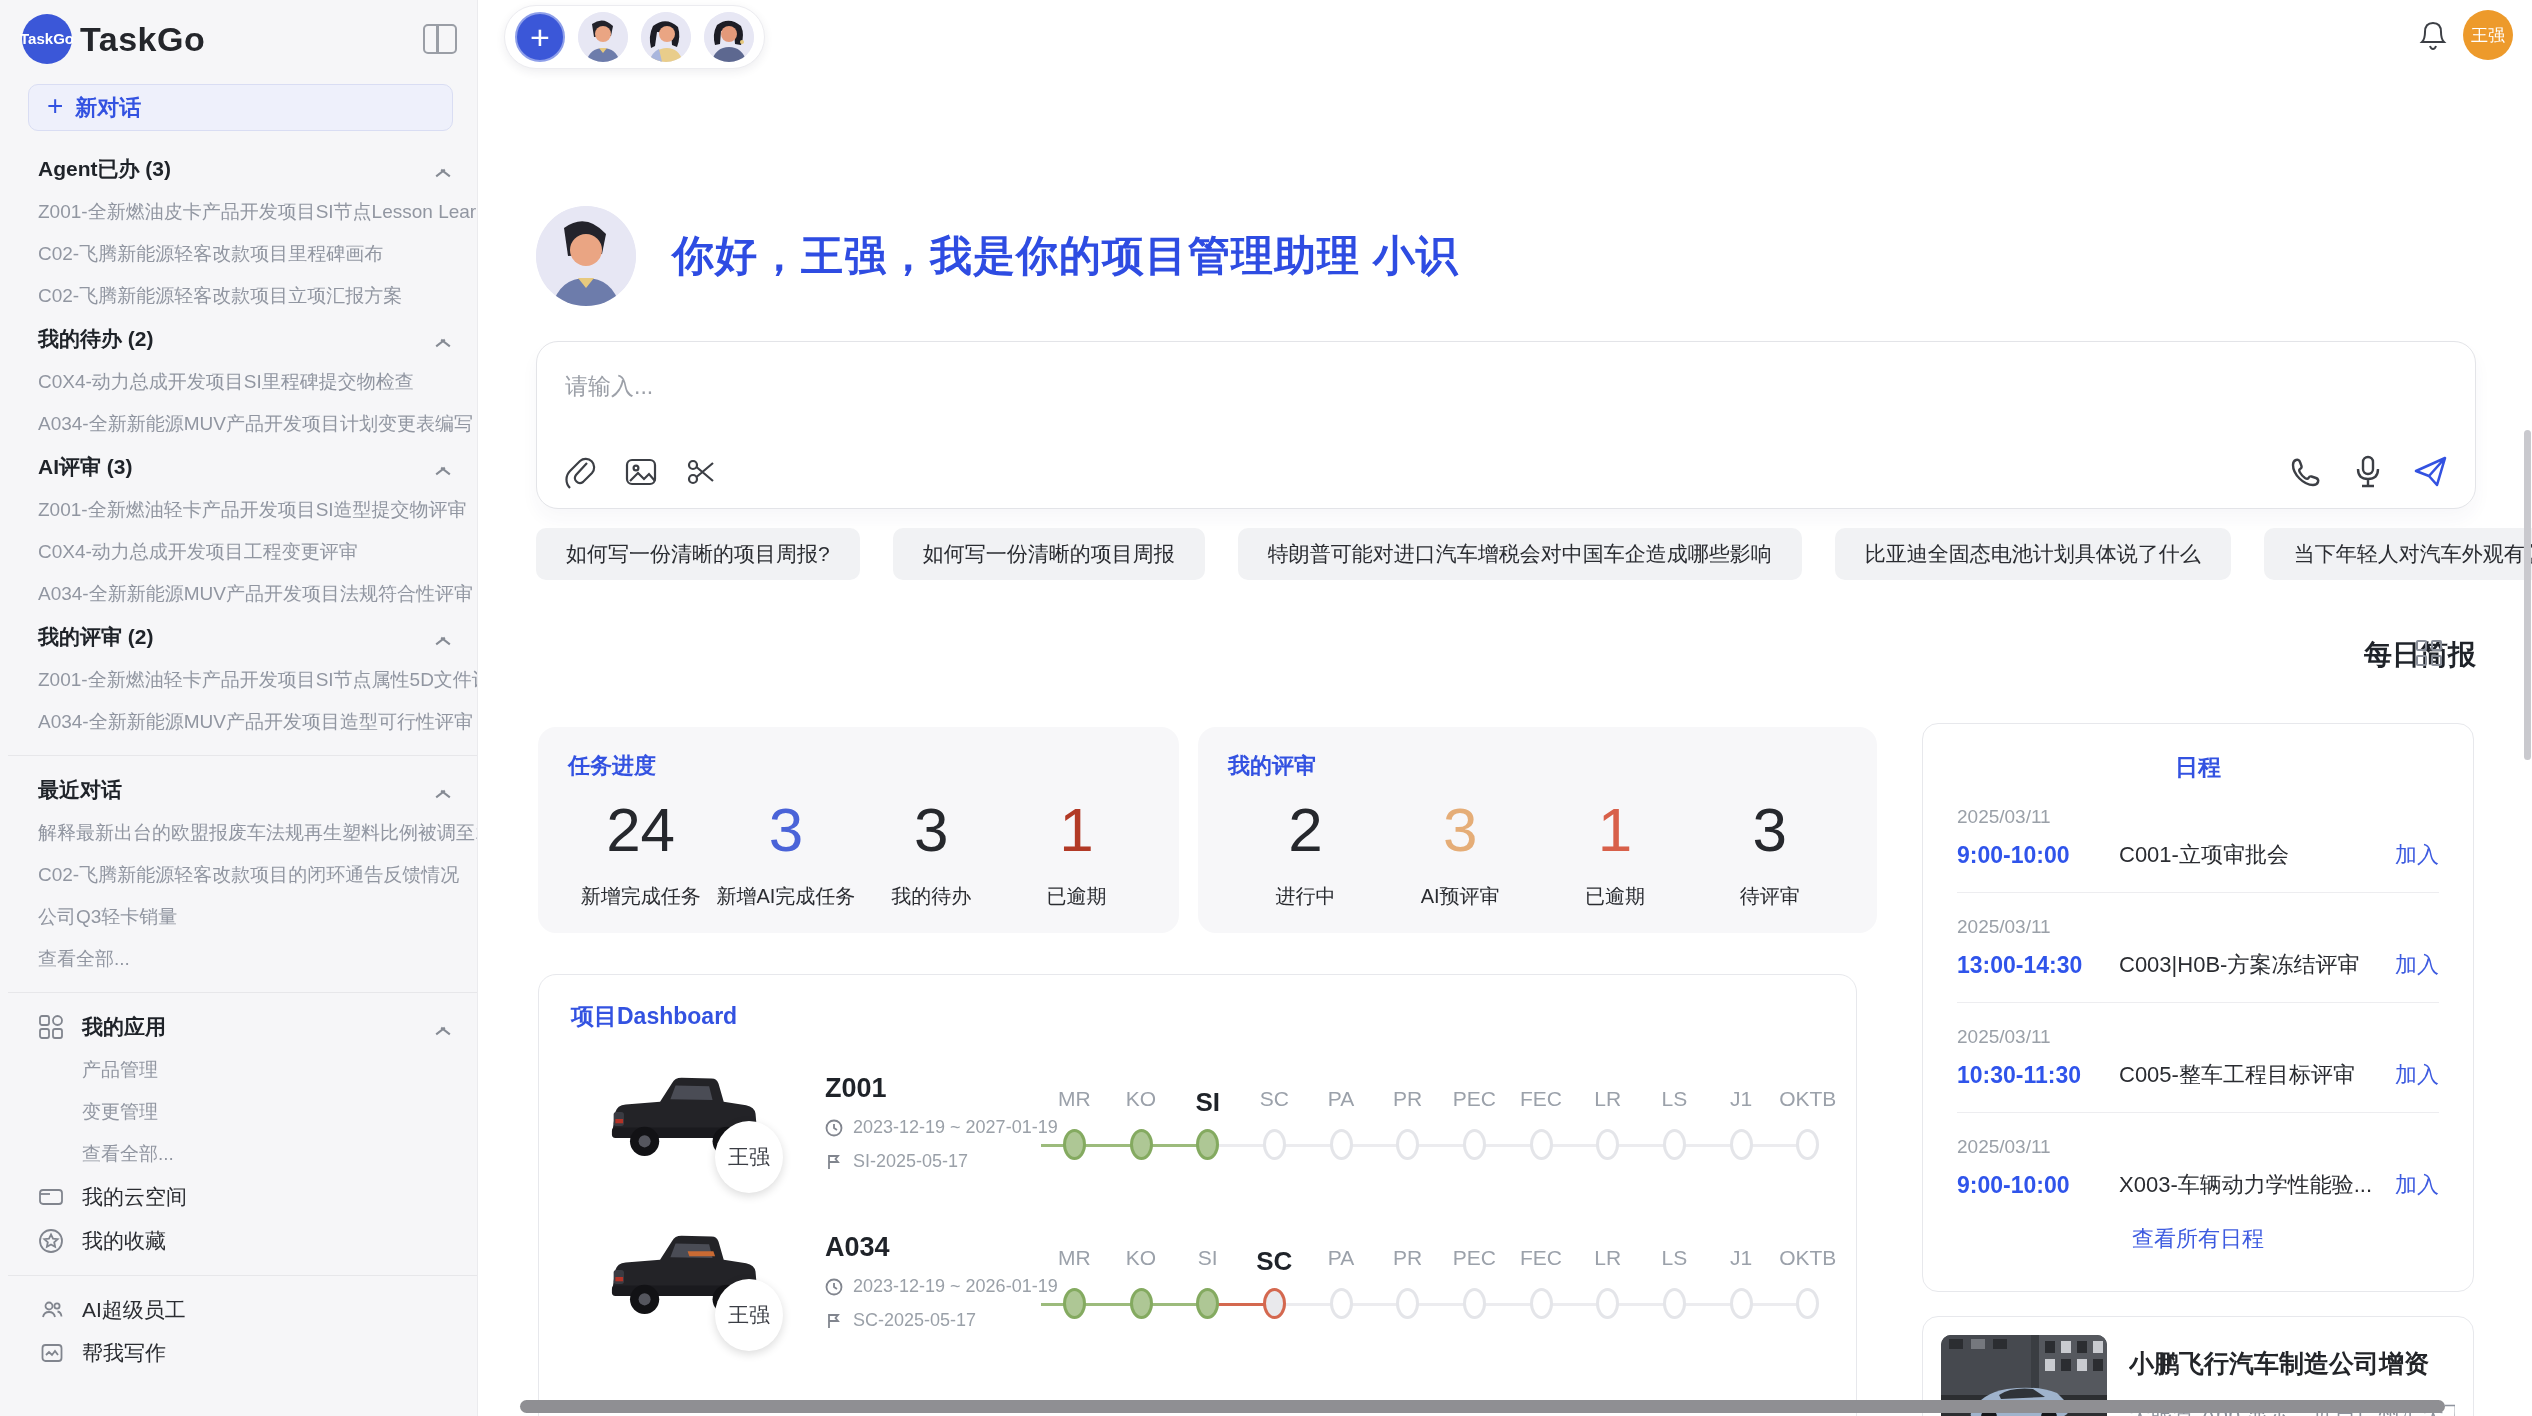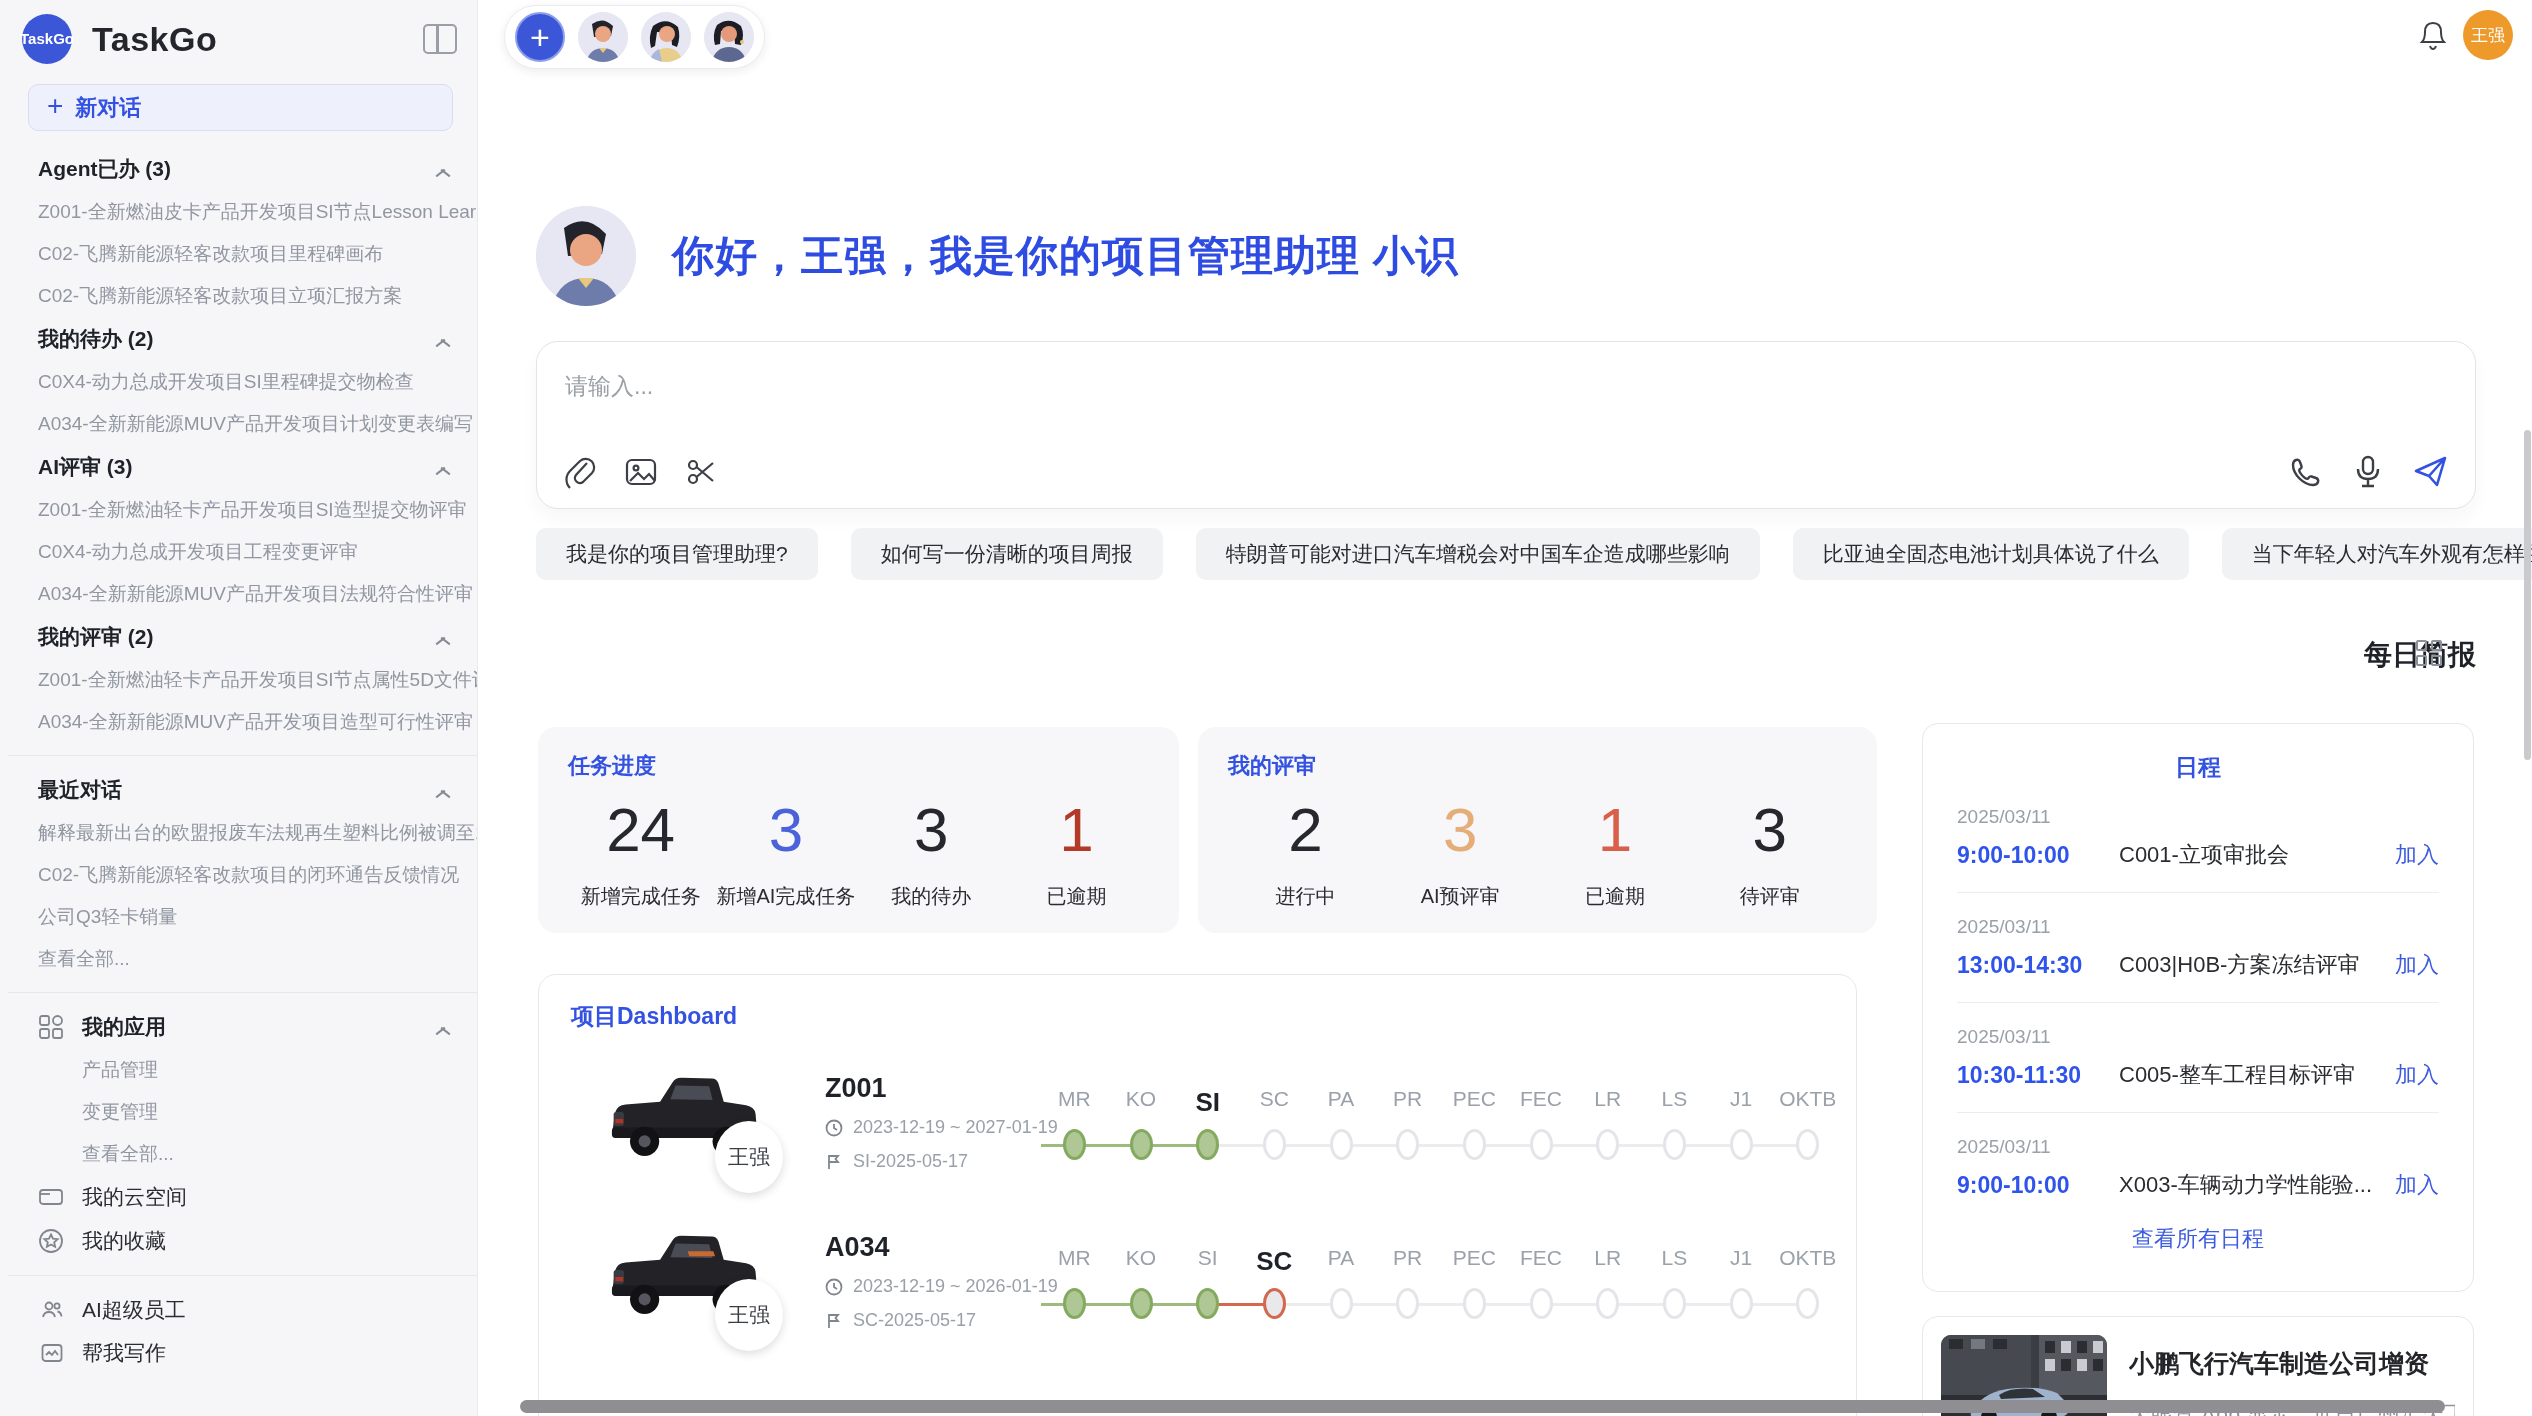--- a/index.html
+++ b/index.html
@@ -6,21 +6,21 @@
   html,body { width:2532px; height:1416px; overflow:hidden; background:#fff;
     font-family:"Liberation Sans","DejaVu Sans",sans-serif; color:#24262b; }
 
   
   .sidebar { position:absolute; left:0; top:0; width:478px; height:1416px;
     background:#f6f6f8; border-right:1px solid #ebebee; overflow:hidden; }
   .sb-head { display:flex; align-items:center; padding:14px 20px 10px 22px; }
   .logo-circle { width:50px; height:50px; border-radius:50%; background:#3b57d8;
     color:#fff; display:flex; flex-direction:row; align-items:center; justify-content:center;
     font-size:15px; line-height:16px; font-weight:bold; }
-  .brand { font-size:34px; font-weight:bold; margin-left:20px; letter-spacing:.5px; flex:1; }
+  .brand { font-size:34px; font-weight:bold; margin-left:8px; letter-spacing:.5px; flex:1; }
   .collapse-btn { width:34px; height:30px; border:2.5px solid #9a9ea6; border-radius:5px; position:relative; }
   .collapse-btn::before { content:""; position:absolute; left:11px; top:0; bottom:0; width:2.5px; background:#9a9ea6; }
   .new-chat { margin:10px 24px 0 28px; height:47px; border-radius:10px; background:#eef0fb;
     border:1.5px solid #d9ddf3; display:flex; align-items:center; padding:0 18px;
     color:#3352e1; font-size:22px; font-weight:bold; }
   .new-chat .plus { font-size:28px; font-weight:normal; margin-right:12px; margin-top:-3px; }
   .sb-list { padding:16px 0 0 8px; }
   .sb-sec { display:flex; align-items:center; height:44px; padding:0 26px 0 30px;
     font-size:21px; font-weight:600; color:#1f2329; }
   .sb-sec .chev { margin-left:auto; }
@@ -328,21 +328,21 @@
     </span>
     <span class="cicon">
       <svg width="36" height="34" viewBox="0 0 36 34">
           <path d="M3 16 L32 3 L24 30 L16 21 Z M16 21 L32 3" fill="none" stroke="#3352e1" stroke-width="2.6" stroke-linejoin="round"></path>
         </svg>
     </span>
   </div>
 </div>
 
 <div class="chips">
-  <div class="chip">我是你的项目管理助理?</div>
+  <div class="chip">如何写一份清晰的项目周报?</div>
   <div class="chip">如何写一份清晰的项目周报</div>
   <div class="chip">特朗普可能对进口汽车增税会对中国车企造成哪些影响</div>
   <div class="chip">比亚迪全固态电池计划具体说了什么</div>
   <div class="chip">当下年轻人对汽车外观有怎样的喜好趋势</div>
 </div>
 
 <div class="brief-head">
   <span class="brief-title">每日简报</span>
   <span class="layout-icon">
     <i style="left:0;top:0"></i>

